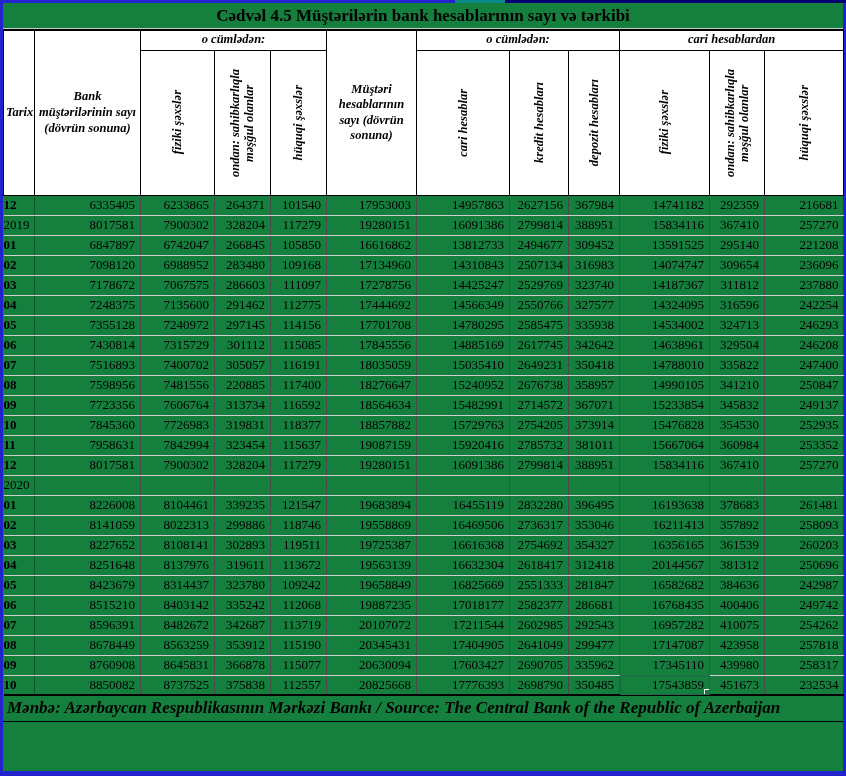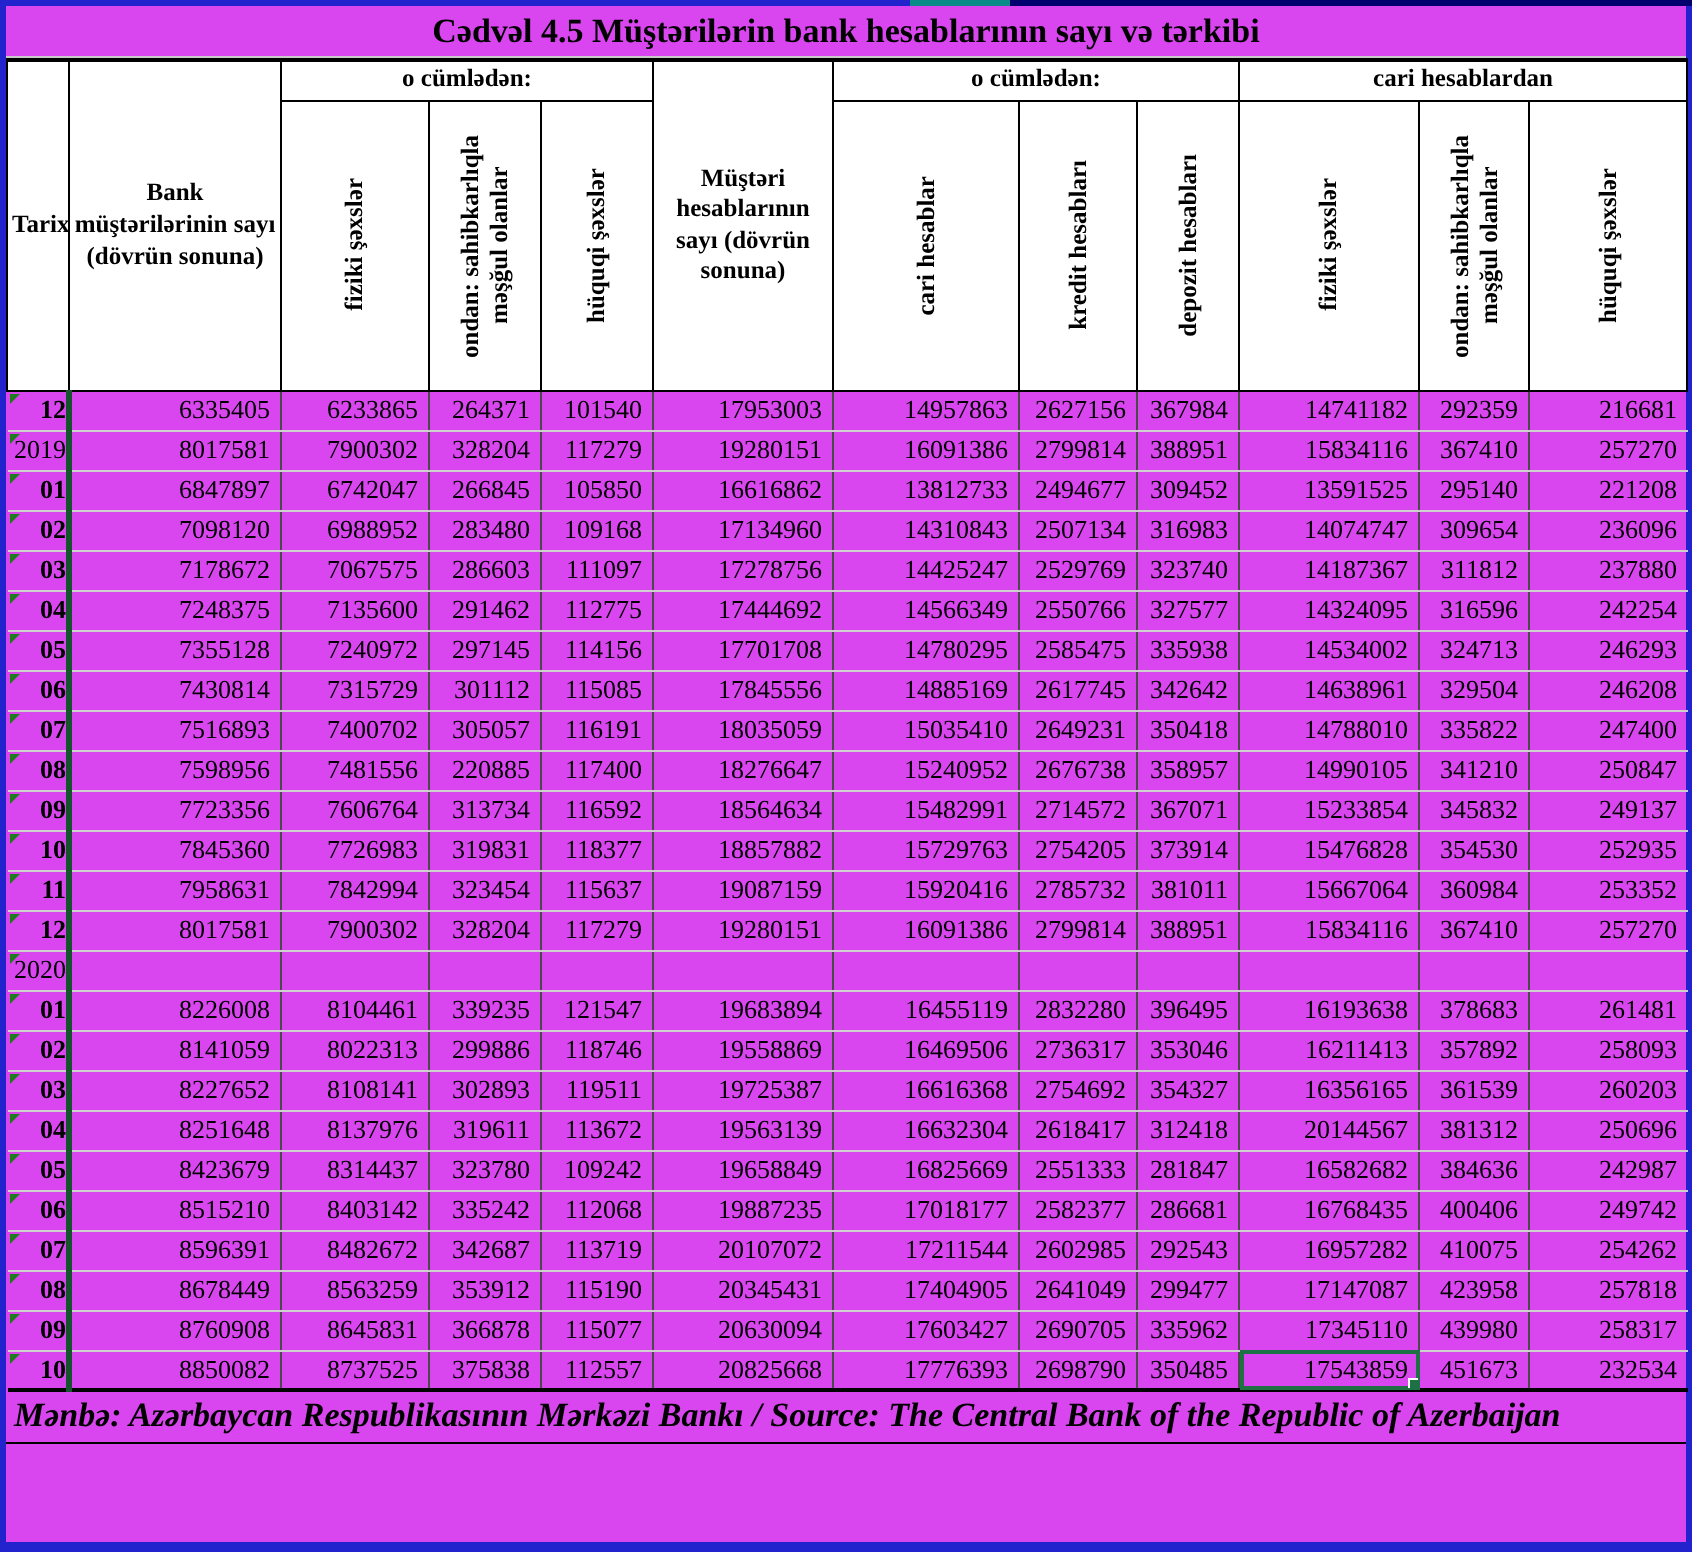--- a/index.html
+++ b/index.html
@@ -2,21 +2,21 @@
 <html><head>
 <meta charset="utf-8">
 <style>
   * { box-sizing: border-box; margin: 0; padding: 0; }
   html, body { width: 846px; height: 776px; overflow: hidden; background: #ffffff; }
   body { font-family: "Liberation Serif", "DejaVu Serif", serif; }
 
   .sheet {
     position: relative;
     width: 846px; height: 776px;
-    background: #d946ef;
+    background: #15803d;
     border: 3px solid #2323cd;
     border-bottom-width: 5px;
   }
   .frame-seg { position: absolute; top: -3px; height: 3px; }
   .frame-teal { left: 452px; width: 50px; background: #0b8a8a; }
   .frame-navy { left: 502px; right: -3px; background: #00006f; }
 
   .title-az {
     height: 26px; line-height: 25px; text-align: center;
     font-weight: bold; font-size: 17px; color: #000;
@@ -42,33 +42,33 @@
     text-align: center; vertical-align: middle;
     background: #fff; padding: 0 2px; line-height: 1.25;
   }
   thead tr.group-row th { height: 20px; }
   thead tr.sub-row th { height: 145px; }
   th.rot div {
     writing-mode: vertical-rl; transform: rotate(180deg);
     margin: 0 auto; max-height: 140px; white-space: normal;
     line-height: 1.15; font-size: 12.5px;
   }
-  thead th { border-bottom: 1px solid #000; }
+  thead th { border-bottom: 1px solid #000; font-style: italic; }
 
   tbody td {
     height: 20px; font-size: 13px; color: #000;
     border-right: 1px solid #4a4a4a;
     border-left: 1px solid #4a4a4a;
     border-bottom: 1px solid #cfcfcf;
     white-space: nowrap; overflow: hidden;
   }
   tbody td.num-cell { text-align: right; padding-right: 5px; }
   tbody td.tarix-cell {
-    text-align: right; font-weight: bold; position: relative;
-    border-right: 3px solid #14532d;
+    text-align: left; font-weight: bold; position: relative;
+    border-right: 1px solid #14532d;
     margin-top: 12px;
   }
   tbody td.tarix-cell .flag {
     position: absolute; top: 1px; left: 1px; width: 0; height: 0;
     border-top: 5px solid #1f7a1f; border-right: 5px solid transparent;
   }
   tbody tr.bold-row td { font-weight: normal; }
   tbody tr:last-child td { border-bottom: 2px solid #000; }
   tbody td:first-child { border-left: none; }
   tbody td:last-child { border-right: none; padding-left: 18px; }

